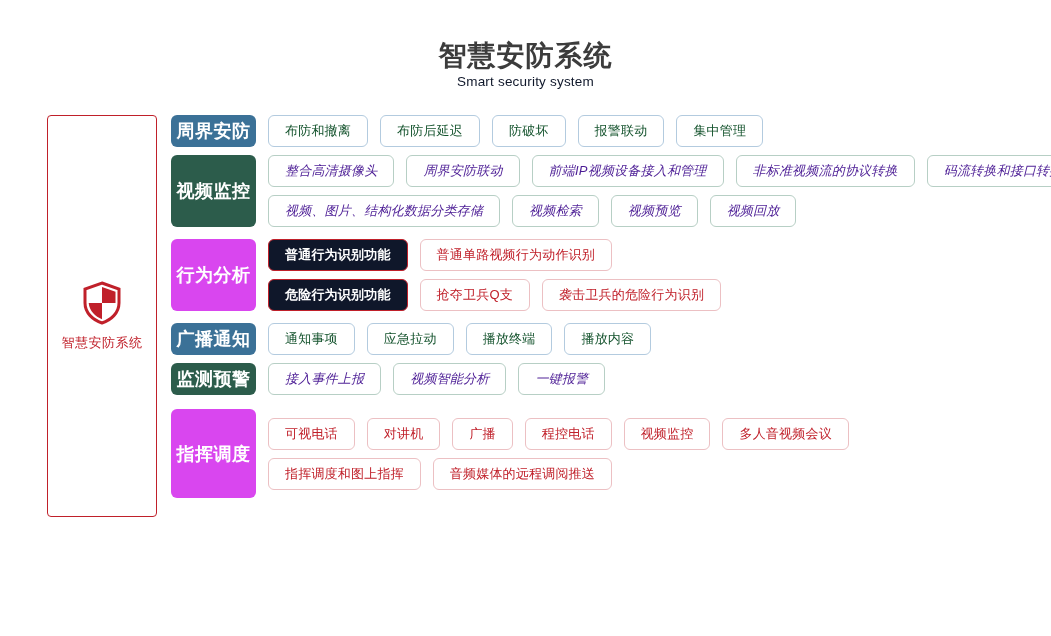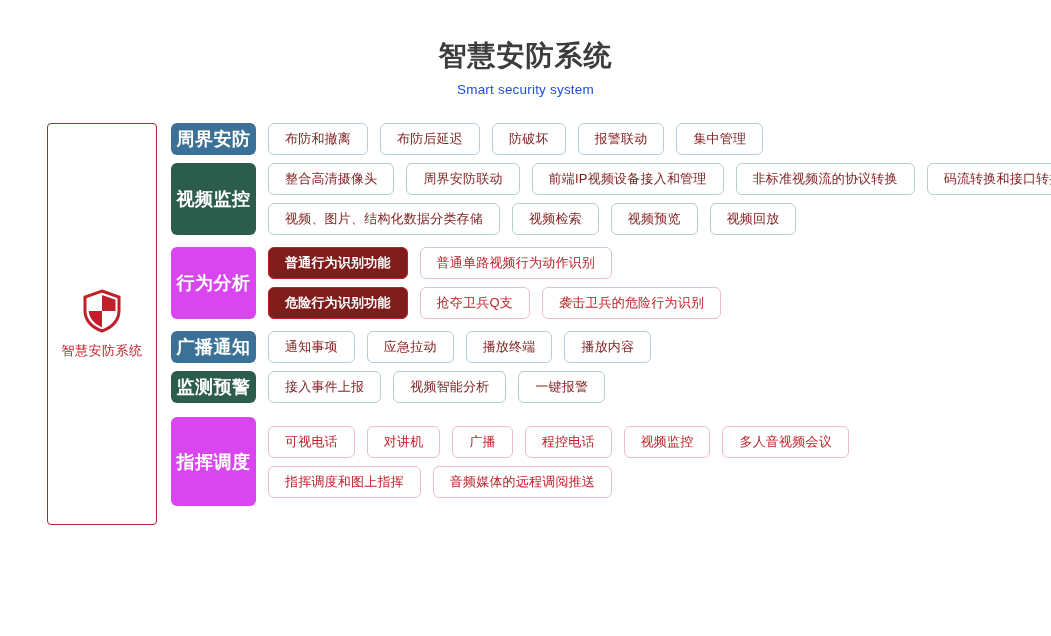--- a/index.html
+++ b/index.html
@@ -28,22 +28,22 @@
   }
   .header-title {
     font-size: 28px;
     font-weight: bold;
     color: #3c3c3c;
     letter-spacing: 1px;
     line-height: 1.25;
   }
   .header-subtitle {
     font-size: 13.5px;
-    color: #1d4ed8;
-    margin-top: 9px;
+    color: #0f172a;
+    margin-top: 1px;
     letter-spacing: 0.2px;
   }
 
   
   .body-area {
     position: relative;
     margin-top: 26px;
     padding-left: 47px;
     display: flex;
     align-items: flex-start;
@@ -125,33 +125,34 @@
     background: #ffffff;
     font-size: 13px;
     display: flex;
     align-items: center;
     justify-content: center;
     white-space: nowrap;
     letter-spacing: 0.2px;
   }
   .chip.blue {
     border: 1px solid #b3cbdf;
-    color: #7f1d1d;
+    color: #14532d;
   }
   .chip.green {
     border: 1px solid #b7cfc5;
-    color: #7f1d1d;
+    color: #4c1d95;
+    font-style: italic;
   }
   .chip.red {
     border: 1px solid #ecc0c3;
     color: #c0202a;
   }
   .chip.filled-red {
     border: 1px solid #c0202a;
-    background: #7f1d1d;
+    background: #0f172a;
     color: #ffffff;
     font-weight: bold;
   }
 
   
   .row.h1 .cat { height: 32px; }
   .row.h2 .cat { height: 72px; }
   .row.h3 .cat { height: 72px; }
   .row.h4 .cat { height: 32px; }
   .row.h5 .cat { height: 32px; }

